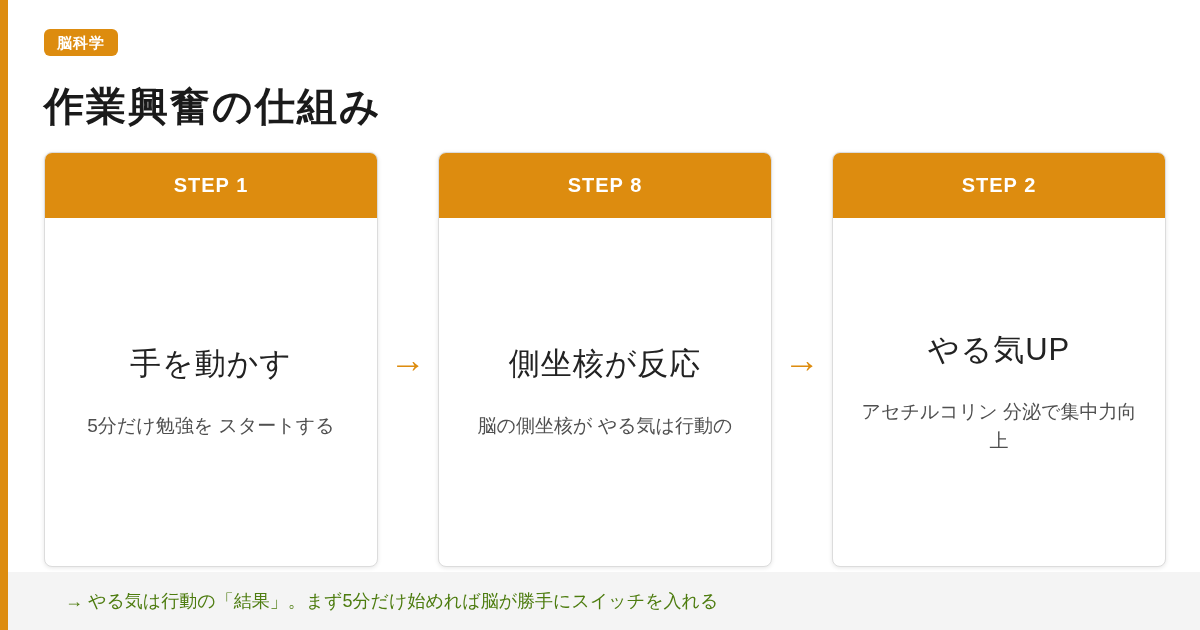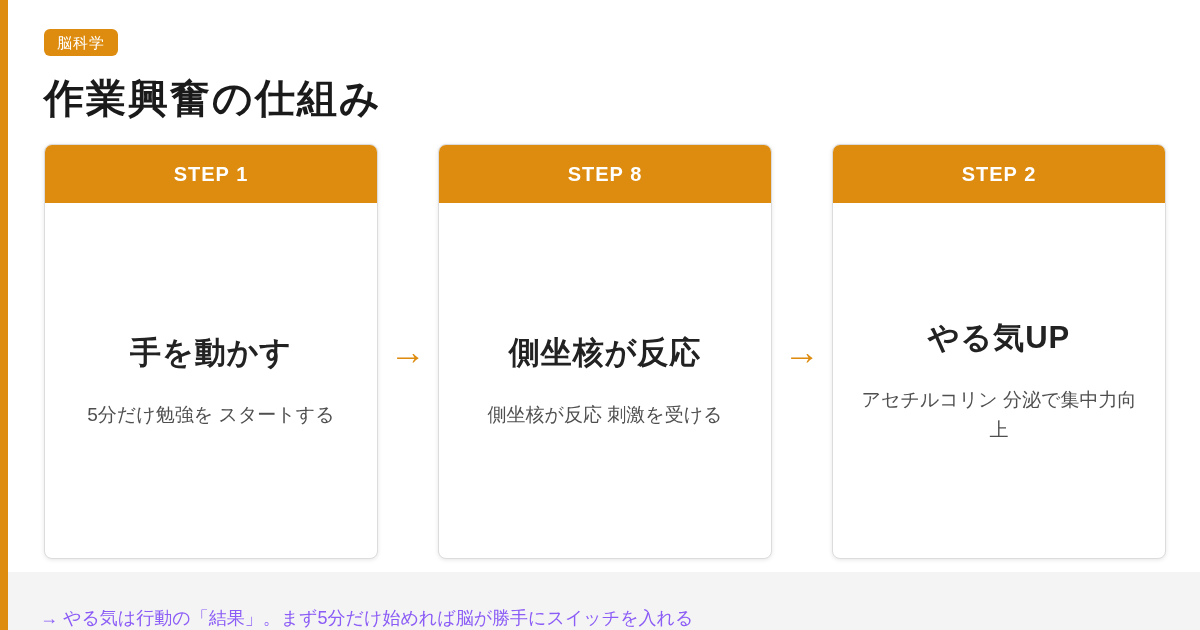--- a/index.html
+++ b/index.html
@@ -19,28 +19,28 @@
     z-index: 10;
   }
   .content {
     padding: 29px 34px 0 44px;
   }
   .badge {
     display: inline-block;
     background: var(--accent);
     color: #ffffff;
     font-size: 15px;
-    font-weight: normal;
+    font-weight: bold;
     line-height: 1;
     padding: 6px 13px;
     border-radius: 6px;
     letter-spacing: 1px;
   }
   h1.title {
-    margin-top: 18px;
+    margin-top: 26px;
     margin-bottom: 22px;
     font-size: 40px;
     line-height: 48px;
     font-weight: 900;
     color: #1a1a1a;
     letter-spacing: 2px;
   }
   .steps {
     display: flex;
     align-items: stretch;
@@ -50,21 +50,21 @@
     flex: 1;
     background: #ffffff;
     border: 1px solid #dcdcdc;
     border-radius: 8px;
     box-shadow: 0 1px 4px rgba(0,0,0,0.10);
     display: flex;
     flex-direction: column;
     overflow: hidden;
   }
   .card-header {
-    height: 58px;
+    height: 65px;
     background: var(--accent);
     color: #ffffff;
     font-size: 20px;
     font-weight: bold;
     letter-spacing: 1px;
     display: flex;
     align-items: center;
     justify-content: center;
     flex: 0 0 auto;
   }
@@ -72,21 +72,21 @@
     flex: 1;
     display: flex;
     flex-direction: column;
     align-items: center;
     justify-content: center;
     text-align: center;
     padding: 0 24px;
   }
   .card-title {
     font-size: 31px;
-    font-weight: 700;
+    font-weight: 400;
     color: #222222;
     letter-spacing: 1px;
     margin-bottom: 26px;
   }
   .card-desc {
     font-size: 19px;
     color: #4f4f4f;
     line-height: 1.55;
   }
   .arrow-cell {
@@ -101,24 +101,24 @@
     font-size: 36px;
     font-weight: bold;
     line-height: 1;
   }
   .footer {
     position: absolute;
     left: 0; right: 0; bottom: 0;
     height: 58px;
     background: #f4f4f4;
     display: flex;
-    align-items: flex-end;
-    padding-left: 40px;
+    align-items: center;
+    padding-left: 65px;
     font-size: 18px;
-    color: #8b5cf6;
+    color: #4d7c0f;
   }
 </style>
 </head>
 <body style="--accent: #DD8C0F;">
 
 <div class="accent-bar"></div>
 
 <div class="content">
   <span class="badge">脳科学</span>
   <h1 class="title">作業興奮の仕組み</h1>
@@ -134,21 +134,21 @@
     </div>
 
     <div class="arrow-cell">
       <span class="arrow">→</span>
     </div>
 
     <div class="card">
       <div class="card-header">STEP 8</div>
       <div class="card-body">
         <div class="card-title">側坐核が反応</div>
-        <div class="card-desc">側坐核が反応 刺激を受ける</div>
+        <div class="card-desc">脳の側坐核が やる気は行動の</div>
       </div>
     </div>
 
     <div class="arrow-cell">
       <span class="arrow">→</span>
     </div>
 
     <div class="card">
       <div class="card-header">STEP 2</div>
       <div class="card-body">

